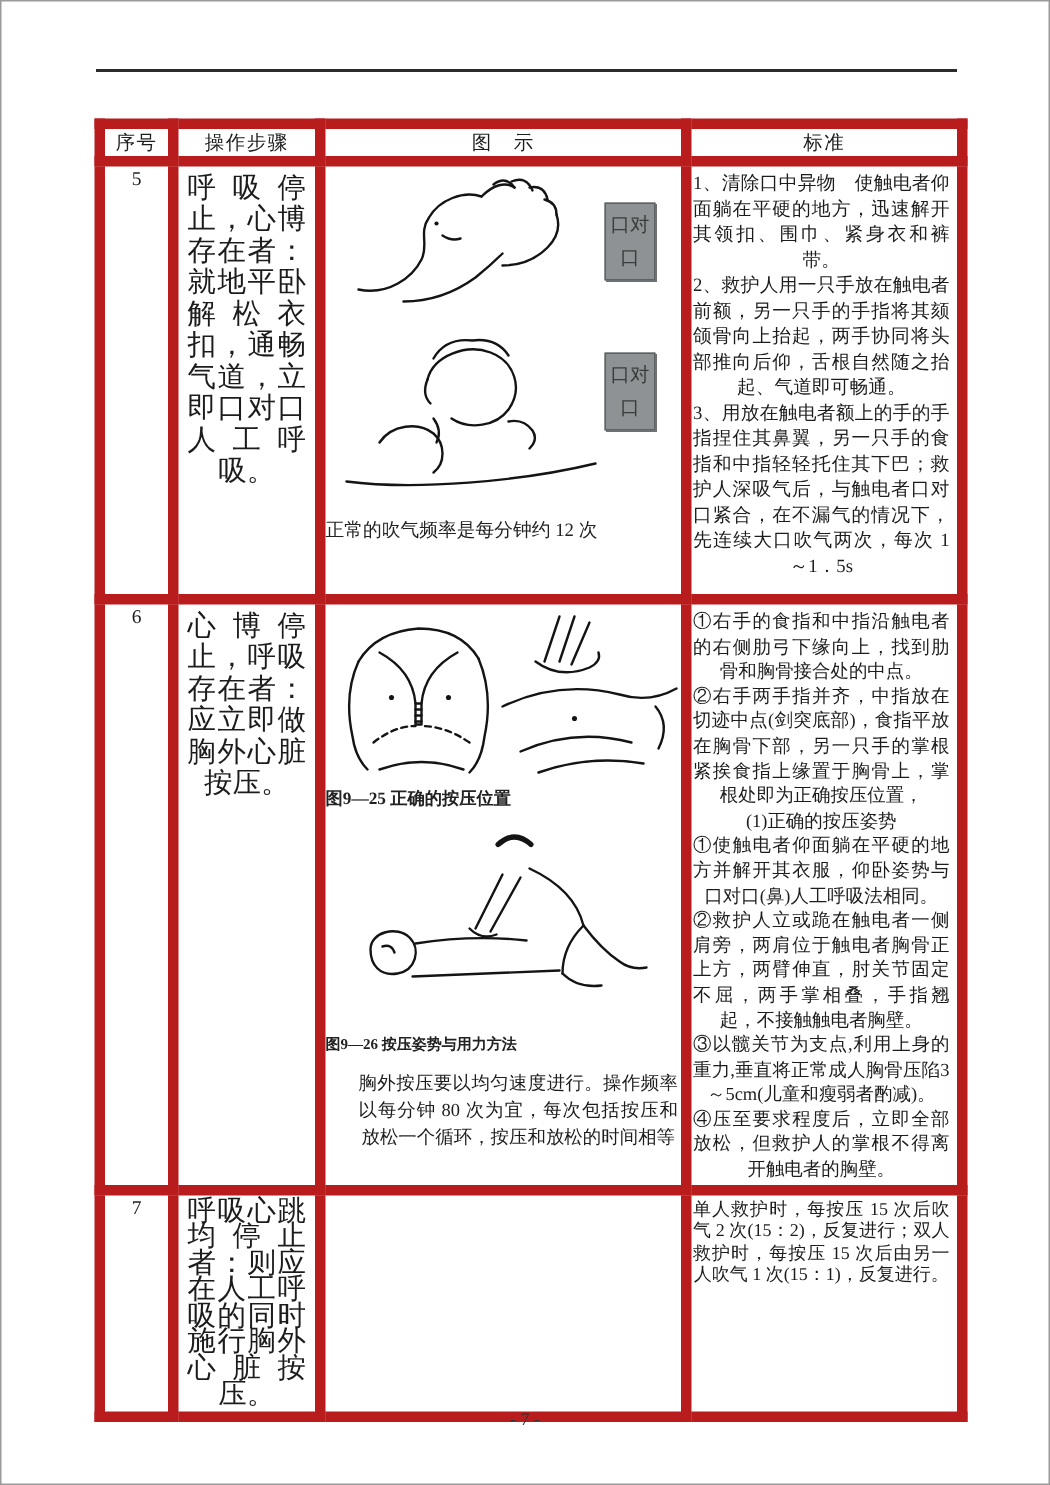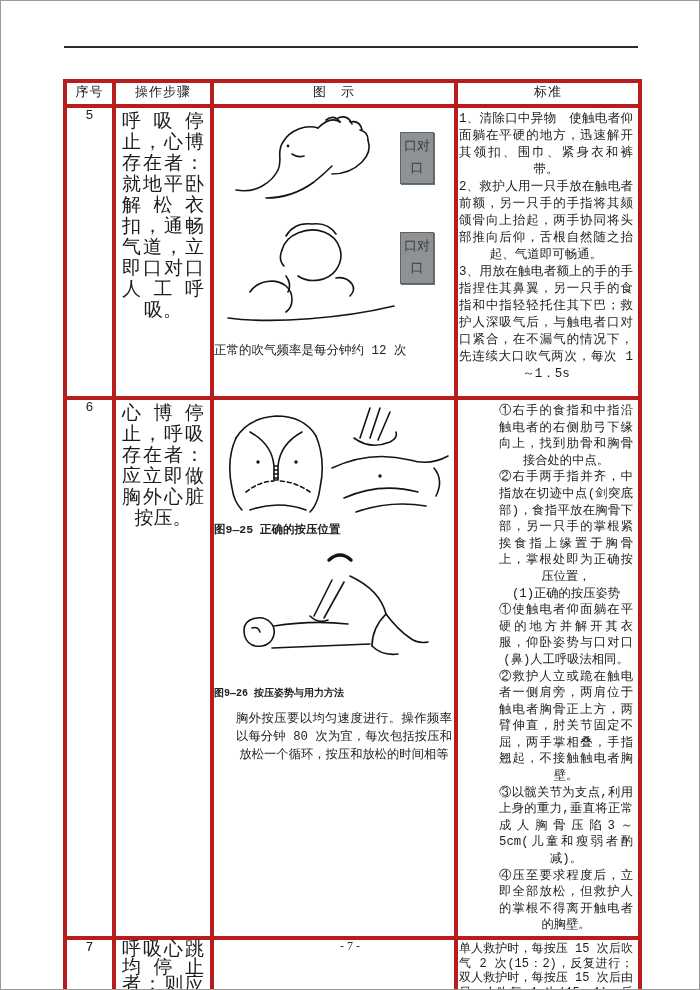--- a/index.html
+++ b/index.html
@@ -16,43 +16,42 @@
   .top-rule {
     position:absolute; top:45px; left:63px; width:574px;
     border-top:2px solid #2b2b2b;
   }
   table.proc {
     position:absolute; top:78px; left:62px;
     border-collapse:collapse; table-layout:fixed;
     width:575px;
   }
   table.proc th, table.proc td {
-    border:4px solid #b91c1c;
+    border:7px solid #b91c1c;
     vertical-align:top;
     font-weight:normal;
-    font-family:Liberation Mono, monospace;
   }
   th.hdr {
     height:25px; text-align:center; vertical-align:middle;
     font-size:13px; letter-spacing:1px; padding:0;
   }
   td.numcell {
     text-align:center; vertical-align:middle; font-size:13px;
   }
   td.stepcell {
     vertical-align:middle; font-size:19px; line-height:21px;
     padding:4px 6px; text-align:justify; text-align-last:center;
   }
   td.figcell { position:relative; padding:0; }
   td.stdcell { padding:3px 5px 2px 1px; }
   .std-p {
     font-size:12.5px; line-height:17px;
     text-align:justify; text-align-last:center;
   }
-  .r6 .std-p { font-size:12.3px; line-height:16.6px;margin-left:40px; }
+  .r6 .std-p { font-size:12.3px; line-height:16.6px; }
   .r7 .std-p { font-size:12px; line-height:14.6px; }
   td[data-name="standard-cell-6"] p:nth-child(3){ text-align:center; }
   .label-box {
     position:absolute; width:34px;
     background:#8f9294; border:1px solid #5f6264;
     color:#3a3c3c; font-size:13px; line-height:22px;
     text-align:center; word-break:break-all;
     padding:3px 0; letter-spacing:0;
     box-shadow:1px 1px 0 #6e7173;
   }

